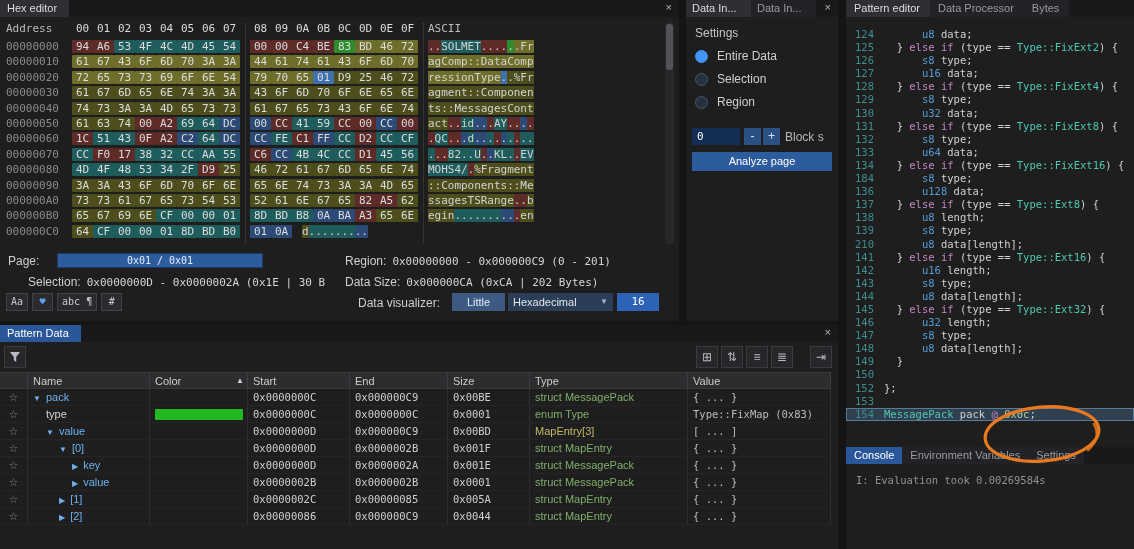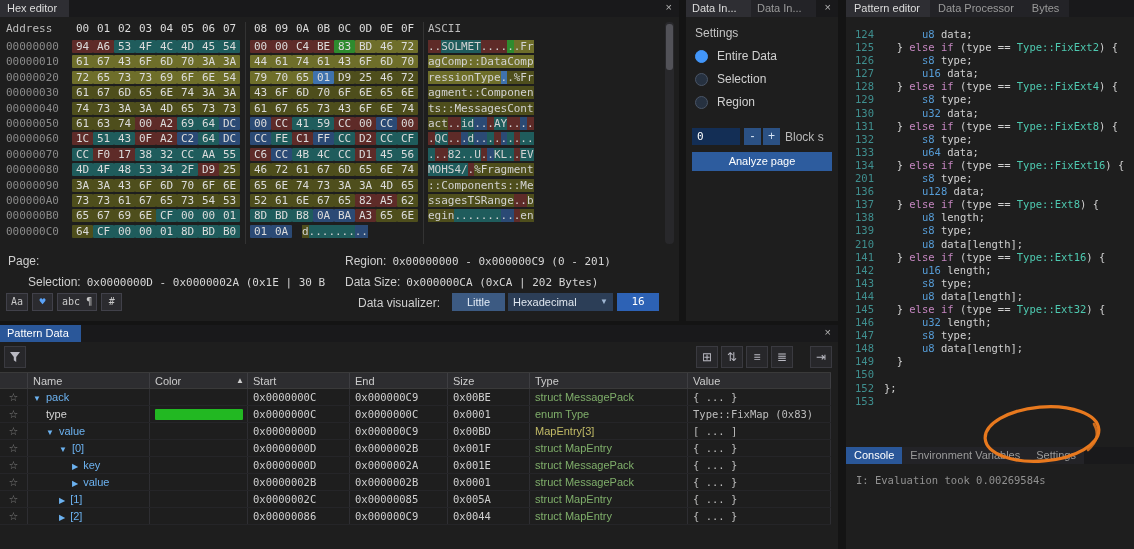--- a/index.html
+++ b/index.html
@@ -130,20 +130,21 @@
         <div class="hex-row"><span class="hex-addr">000000B0</span><span class="grp"><span class="hex-byte" style="background: rgb(78, 78, 28);">65</span><span class="hex-byte" style="background: rgb(78, 78, 28);">67</span><span class="hex-byte" style="background: rgb(78, 78, 28);">69</span><span class="hex-byte" style="background: rgb(78, 78, 28);">6E</span><span class="hex-byte" style="background: rgb(31, 92, 92);">CF</span><span class="hex-byte" style="background: rgb(31, 92, 92);">00</span><span class="hex-byte" style="background: rgb(31, 92, 92);">00</span><span class="hex-byte" style="background: rgb(31, 92, 92);">01</span></span><span class="grp g2"><span class="hex-byte" style="background: rgb(31, 92, 92);">8D</span><span class="hex-byte" style="background: rgb(31, 92, 92);">BD</span><span class="hex-byte" style="background: rgb(31, 92, 92);">B8</span><span class="hex-byte" style="background: rgb(43, 74, 117);">0A</span><span class="hex-byte" style="background: rgb(43, 74, 117);">BA</span><span class="hex-byte" style="background: rgb(94, 43, 40);">A3</span><span class="hex-byte" style="background: rgb(78, 78, 28);">65</span><span class="hex-byte" style="background: rgb(78, 78, 28);">6E</span></span><span class="hex-ascii"><span class="ascii-ch" style="background: rgb(78, 78, 28);">e</span><span class="ascii-ch" style="background: rgb(78, 78, 28);">g</span><span class="ascii-ch" style="background: rgb(78, 78, 28);">i</span><span class="ascii-ch" style="background: rgb(78, 78, 28);">n</span><span class="ascii-ch" style="background: rgb(31, 92, 92);">.</span><span class="ascii-ch" style="background: rgb(31, 92, 92);">.</span><span class="ascii-ch" style="background: rgb(31, 92, 92);">.</span><span class="ascii-ch" style="background: rgb(31, 92, 92);">.</span><span class="ascii-ch" style="background: rgb(31, 92, 92);">.</span><span class="ascii-ch" style="background: rgb(31, 92, 92);">.</span><span class="ascii-ch" style="background: rgb(31, 92, 92);">.</span><span class="ascii-ch" style="background: rgb(43, 74, 117);">.</span><span class="ascii-ch" style="background: rgb(43, 74, 117);">.</span><span class="ascii-ch" style="background: rgb(94, 43, 40);">.</span><span class="ascii-ch" style="background: rgb(78, 78, 28);">e</span><span class="ascii-ch" style="background: rgb(78, 78, 28);">n</span></span></div>
         <div class="hex-row"><span class="hex-addr">000000C0</span><span class="grp"><span class="hex-byte" style="background: rgb(78, 78, 28);">64</span><span class="hex-byte" style="background: rgb(31, 92, 92);">CF</span><span class="hex-byte" style="background: rgb(31, 92, 92);">00</span><span class="hex-byte" style="background: rgb(31, 92, 92);">00</span><span class="hex-byte" style="background: rgb(31, 92, 92);">01</span><span class="hex-byte" style="background: rgb(31, 92, 92);">8D</span><span class="hex-byte" style="background: rgb(31, 92, 92);">BD</span><span class="hex-byte" style="background: rgb(31, 92, 92);">B0</span></span><span class="grp g2"><span class="hex-byte" style="background: rgb(43, 74, 117);">01</span><span class="hex-byte" style="background: rgb(43, 74, 117);">0A</span></span><span class="hex-ascii"><span class="ascii-ch" style="background: rgb(78, 78, 28);">d</span><span class="ascii-ch" style="background: rgb(31, 92, 92);">.</span><span class="ascii-ch" style="background: rgb(31, 92, 92);">.</span><span class="ascii-ch" style="background: rgb(31, 92, 92);">.</span><span class="ascii-ch" style="background: rgb(31, 92, 92);">.</span><span class="ascii-ch" style="background: rgb(31, 92, 92);">.</span><span class="ascii-ch" style="background: rgb(31, 92, 92);">.</span><span class="ascii-ch" style="background: rgb(31, 92, 92);">.</span><span class="ascii-ch" style="background: rgb(43, 74, 117);">.</span><span class="ascii-ch" style="background: rgb(43, 74, 117);">.</span></span></div>
       </div>
     <div class="vdiv d1"></div>
     <div class="vdiv d2"></div>
     <div class="hex-scrollbar">
         <div class="handle"></div>
       </div>
 
     <div class="f-label" style="left:8px; top:254px;">Page:</div>
+    <div class="page-bar">0x01 / 0x01</div>
     <div class="pair" style="left:345px; top:254px;">
       <span>Region:</span><span class="f-mono">0x00000000 - 0x000000C9 (0 - 201)</span>
     </div>
     <div class="pair" style="left:8px; top:275px; width:330px; overflow:hidden;margin-left:20px;">
       <span>Selection:</span><span class="f-mono">0x0000000D - 0x0000002A (0x1E | 30 B</span>
     </div>
     <div class="pair" style="left:345px; top:275px;">
       <span>Data Size:</span><span class="f-mono">0x000000CA (0xCA | 202 Bytes)</span>
     </div>
     <div class="toggles" id="hexToggles">
@@ -238,21 +239,21 @@
         </div>
         <div class="code-line">
           <span class="code-num">133</span>
           <span class="code-text">      <span class="tk-ty">u64</span> data;</span>
         </div>
         <div class="code-line">
           <span class="code-num">134</span>
           <span class="code-text">  } <span class="tk-kw">else</span> <span class="tk-kw">if</span> (type == <span class="tk-t">Type::FixExt16</span>) {</span>
         </div>
         <div class="code-line">
-          <span class="code-num">201</span>
+          <span class="code-num">184</span>
           <span class="code-text">      <span class="tk-ty">s8</span> type;</span>
         </div>
         <div class="code-line">
           <span class="code-num">136</span>
           <span class="code-text">      <span class="tk-ty">u128</span> data;</span>
         </div>
         <div class="code-line">
           <span class="code-num">137</span>
           <span class="code-text">  } <span class="tk-kw">else</span> <span class="tk-kw">if</span> (type == <span class="tk-t">Type::Ext8</span>) {</span>
         </div>
@@ -308,20 +309,24 @@
           <span class="code-num">150</span>
           <span class="code-text"></span>
         </div>
         <div class="code-line">
           <span class="code-num">152</span>
           <span class="code-text">};</span>
         </div>
         <div class="code-line">
           <span class="code-num">153</span>
           <span class="code-text"></span>
+        </div>
+        <div class="code-line hl">
+          <span class="code-num">154</span>
+          <span class="code-text"><span class="tk-t">MessagePack</span> pack <span class="tk-kw">@</span> <span class="tk-n">0x0c</span>;</span>
         </div>
       </div>
   </section>
 
   <section class="panel console-panel">
     <div class="titlebar">
       <div class="ctabs" id="consoleTabs">
           <div class="ctab active">Console</div>
           <div class="ctab">Environment Variables</div>
           <div class="ctab">Settings</div>

